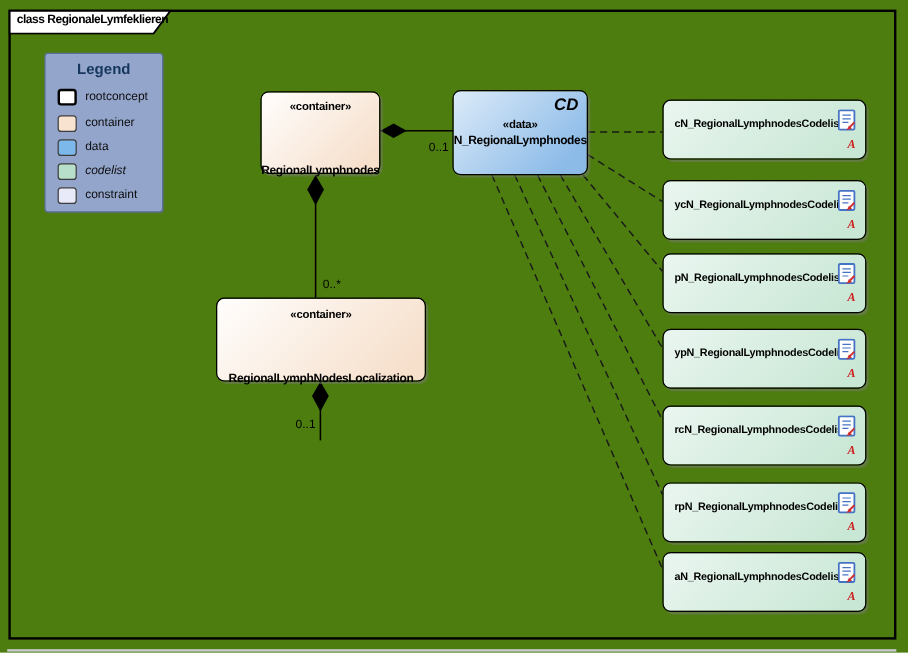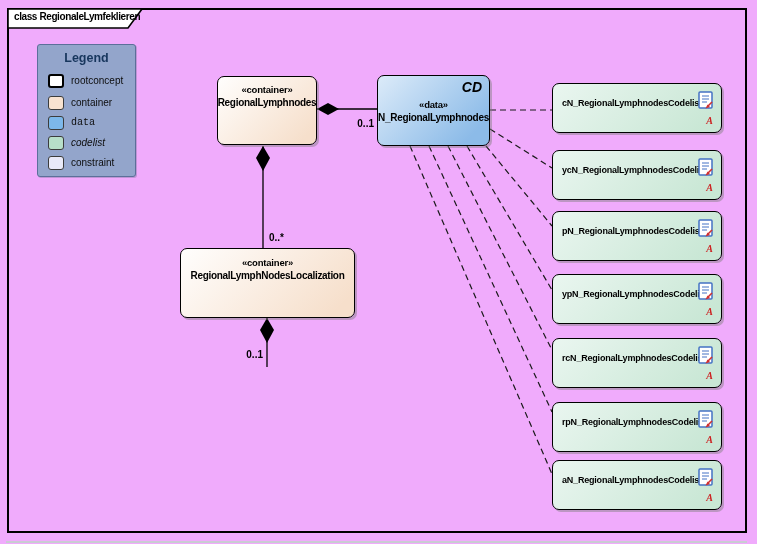--- a/index.html
+++ b/index.html
@@ -1,17 +1,17 @@
 <!DOCTYPE html>
 <html><head>
 <meta charset="utf-8">
 <style>
   html,body{margin:0;padding:0;background:#fff;}
   #stage{
-    position:relative;width:757px;height:544px;background:#f0abfc;
+    position:relative;width:757px;height:544px;background:#4d7c0f;
     font-family:"Liberation Sans",sans-serif;color:#000;overflow:hidden;
   }
   
   .frame{position:absolute;left:7px;top:8px;width:740px;height:525px;
     border:2px solid #000;box-sizing:border-box;}
   .frame-tab{position:absolute;left:7px;top:8px;width:140px;height:21px;}
   .frame-tab-label{position:absolute;left:14px;top:11px;font-size:10px;font-weight:bold;
     letter-spacing:-0.4px;white-space:nowrap;}
   .bottom-strip{position:absolute;left:6px;top:541px;width:741px;height:2px;background:#c9ccd2;}
   
@@ -25,39 +25,39 @@
   .legend-swatch.sw-root{border:2.4px solid #000;}
   .legend-label{margin-left:7px;font-size:10px;color:#0d0d0d;white-space:nowrap;}
   
   .wires{position:absolute;left:0;top:0;width:757px;height:544px;z-index:1;}
   
   .node{position:absolute;box-sizing:border-box;border:1.6px solid #000;border-radius:7px;
     box-shadow:2px 2px 0 rgba(125,125,125,.45);z-index:2;display:flex;flex-direction:column;
     align-items:center;text-align:center;}
   .node .stereo{font-size:9.5px;font-weight:bold;letter-spacing:-0.2px;white-space:nowrap;}
   .node .nname{font-size:10px;font-weight:bold;letter-spacing:-0.3px;white-space:nowrap;margin-top:2px;}
-  .fill-container{background:linear-gradient(135deg,#fffefd 0%,#f6dfcb 90%);}
+  .fill-container{background:linear-gradient(135deg,#fffefd 0%,#f6dfcb 90%);gap:40px;}
   .fill-data{background:linear-gradient(135deg,#dcebf9 0%,#8cbbe8 85%);}
   .node-a{left:217px;top:76px;width:100px;height:69px;padding-top:7px;}
   .node-b{left:377px;top:75px;width:113px;height:71px;justify-content:center;position:absolute;}
   .node-c{left:180px;top:248px;width:175px;height:70px;padding-top:8px;}
   .node-d{left:217px;top:367px;width:101px;height:70px;padding-top:7px;}
   .corner-cd{position:absolute;right:7px;top:3px;font-size:14px;font-style:italic;font-weight:bold;}
   
   .codelist{position:absolute;left:552px;width:170px;height:50px;box-sizing:border-box;
     border:1.6px solid #000;border-radius:7px;z-index:2;
     background:linear-gradient(135deg,#eaf6f0 0%,#c9e7d5 90%);
     box-shadow:2px 2px 0 rgba(125,125,125,.45);}
   .cl-name{position:absolute;left:9px;top:14px;font-size:9px;font-weight:bold;
     letter-spacing:-0.2px;white-space:nowrap;}
   .cl-icon{position:absolute;right:5px;top:7px;width:18px;height:20px;}
   .cl-marker{position:absolute;right:8px;top:31px;font-family:"Liberation Serif",serif;
     font-size:10px;font-weight:bold;font-style:italic;color:#cc2020;}
   
-  .mult{position:absolute;font-size:10px;font-weight:bold;z-index:3;white-space:nowrap;}
+  .mult{position:absolute;font-size:10px;font-weight:normal;z-index:3;white-space:nowrap;}
   .mult-1{left:344px;top:118px;width:30px;text-align:right;}
   .mult-2{left:269px;top:232px;}
   .mult-3{left:233px;top:349px;width:30px;text-align:right;}
 </style>
 </head>
 <body>
 
 <div id="stage">
 
   <div class="frame"></div>
@@ -97,21 +97,21 @@
   <div class="legend">
     <div class="legend-title">Legend</div>
     <div class="legend-item" style="top:28px;">
       <span class="legend-swatch sw-root" style="background: rgb(255, 255, 255);"></span>
       <span class="legend-label">rootconcept</span>
     </div>
     <div class="legend-item" style="top:50px;">
       <span class="legend-swatch" style="background: rgb(248, 227, 209);"></span>
       <span class="legend-label">container</span>
     </div>
-    <div class="legend-item" style="top:70px;font-family:Liberation Mono, monospace;">
+    <div class="legend-item" style="top:70px;">
       <span class="legend-swatch" style="background: rgb(125, 184, 234);"></span>
       <span class="legend-label">data</span>
     </div>
     <div class="legend-item" style="top:90px;font-style:italic;">
       <span class="legend-swatch" style="background: rgb(183, 223, 201);"></span>
       <span class="legend-label">codelist</span>
     </div>
     <div class="legend-item" style="top:110px;">
       <span class="legend-swatch" style="background: rgb(233, 234, 249);"></span>
       <span class="legend-label">constraint</span>

